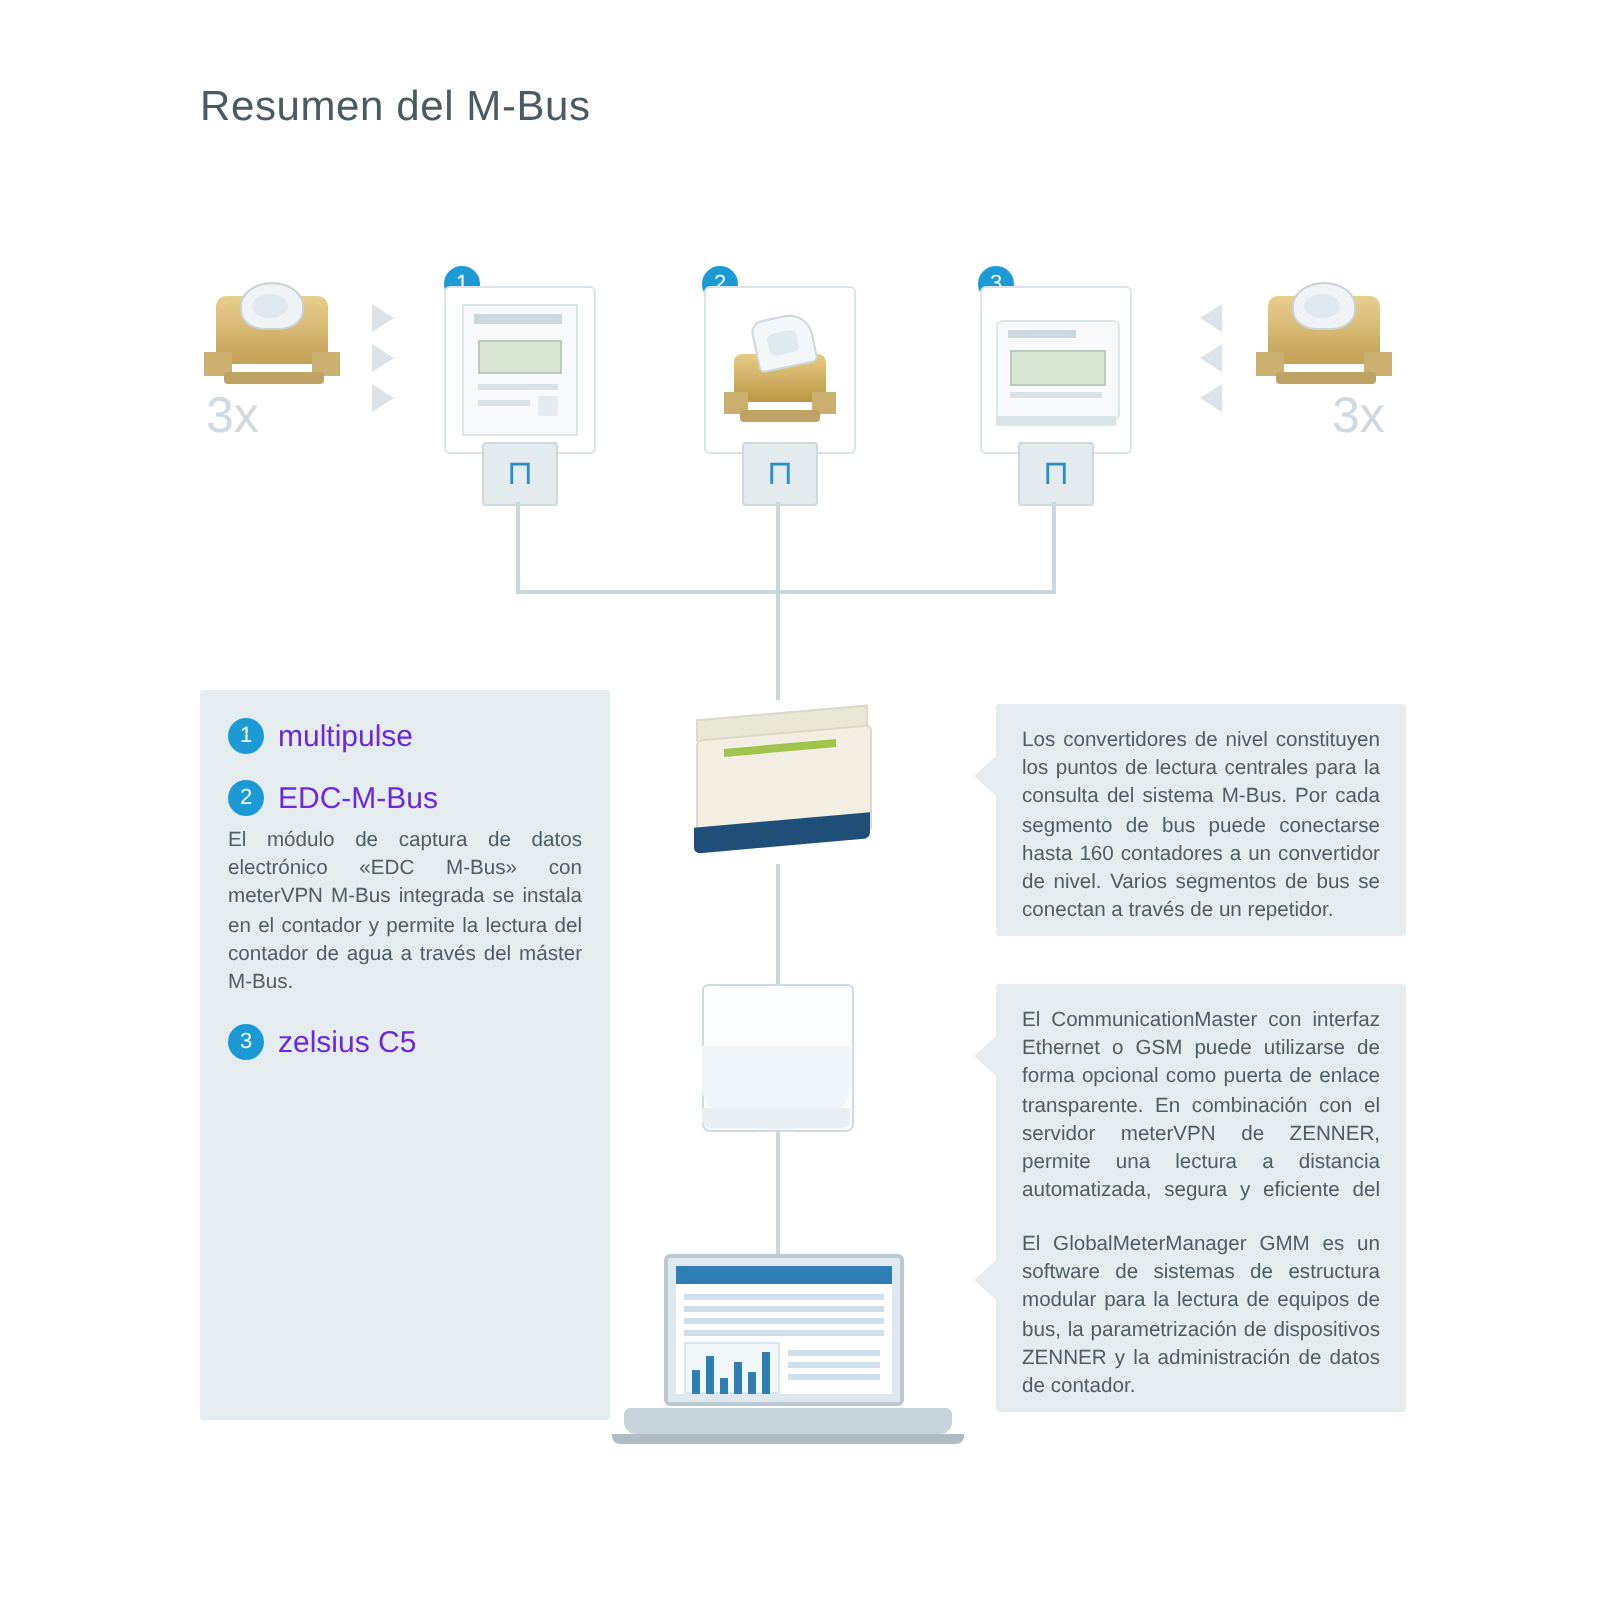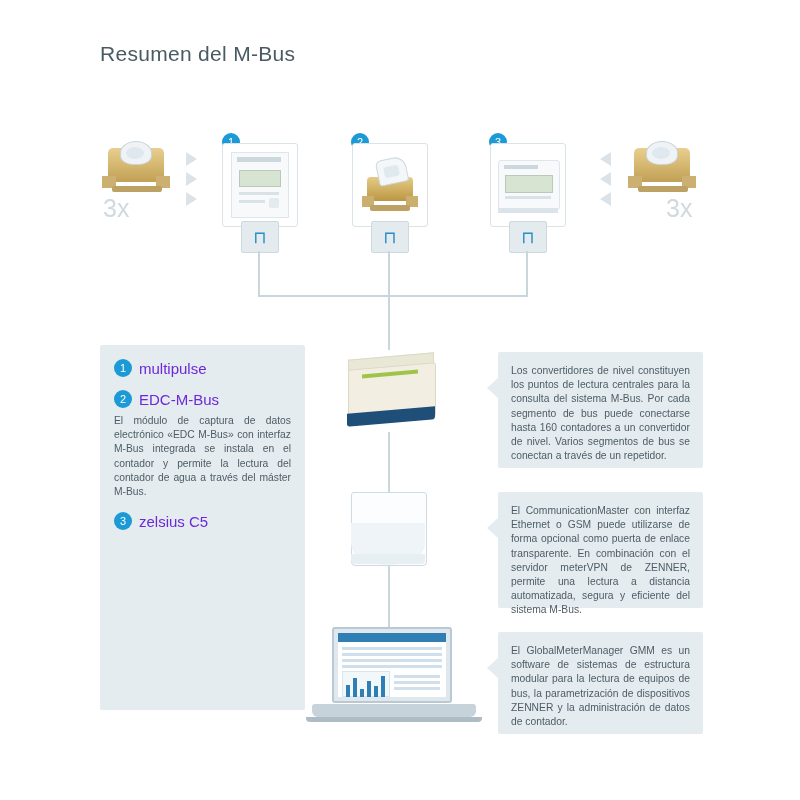--- a/index.html
+++ b/index.html
@@ -404,21 +404,21 @@
         <span class="badge">1</span>
         <span class="sect-title">multipulse</span>
       </div>
     </div>
 
     <div class="sect">
       <div class="sect-head">
         <span class="badge">2</span>
         <span class="sect-title">EDC-M-Bus</span>
       </div>
-      <div class="sect-body">El módulo de captura de datos electrónico «EDC M-Bus» con interfaz M-Bus integrada se instala en el contador y permite la lectura del contador de agua a través del máster M-Bus.</div>
+      <div class="sect-body">El módulo de captura de datos electrónico «EDC M-Bus» con meterVPN M-Bus integrada se instala en el contador y permite la lectura del contador de agua a través del máster M-Bus.</div>
     </div>
 
     <div class="sect">
       <div class="sect-head">
         <span class="badge">3</span>
         <span class="sect-title">zelsius C5</span>
       </div>
     </div>
 
   </div>
@@ -426,18 +426,18 @@
   <div class="callout" style="top:352px; height:116px;">
     <div class="arrow"></div>
     <span>Los convertidores de nivel constituyen los puntos de lectura centrales para la consulta del sistema M-Bus. Por cada segmento de bus puede conectarse hasta 160 contadores a un convertidor de nivel. Varios segmentos de bus se conectan a través de un repetidor.</span>
   </div>
 
   <div class="callout" style="top:492px; height:116px;">
     <div class="arrow"></div>
     <span>El CommunicationMaster con interfaz Ethernet o GSM puede utilizarse de forma opcional como puerta de enlace transparente. En combinación con el servidor meterVPN de ZENNER, permite una lectura a distancia automatizada, segura y eficiente del sistema M-Bus.</span>
   </div>
 
-  <div class="callout" style="top:632px; height:102px;">
+  <div class="callout" style="top:604px; height:102px;">
     <div class="arrow"></div>
     <span>El GlobalMeterManager GMM es un software de sistemas de estructura modular para la lectura de equipos de bus, la parametrización de dispositivos ZENNER y la administración de datos de contador.</span>
   </div>
 
 </div>
 
 </body></html>

